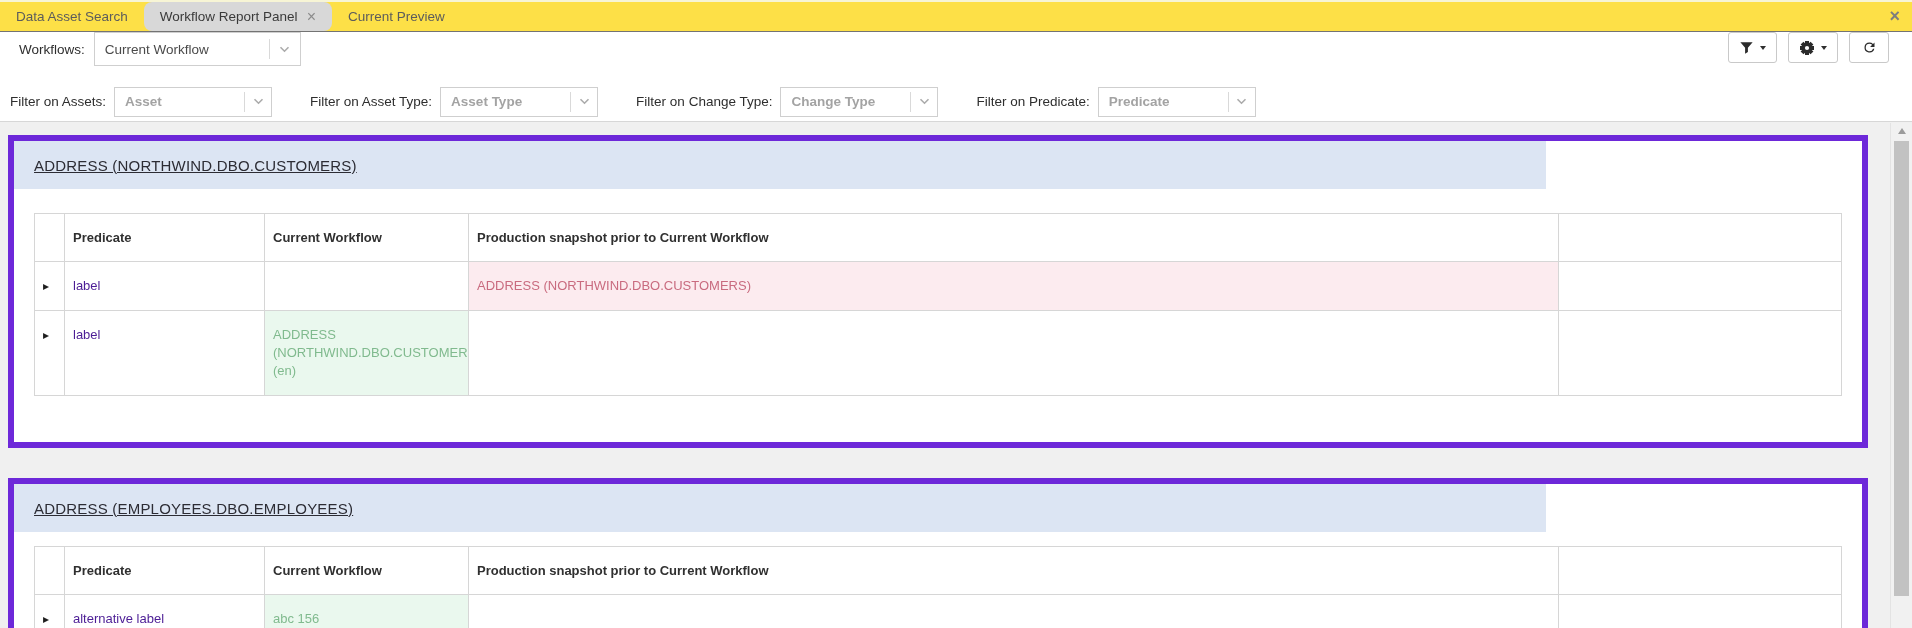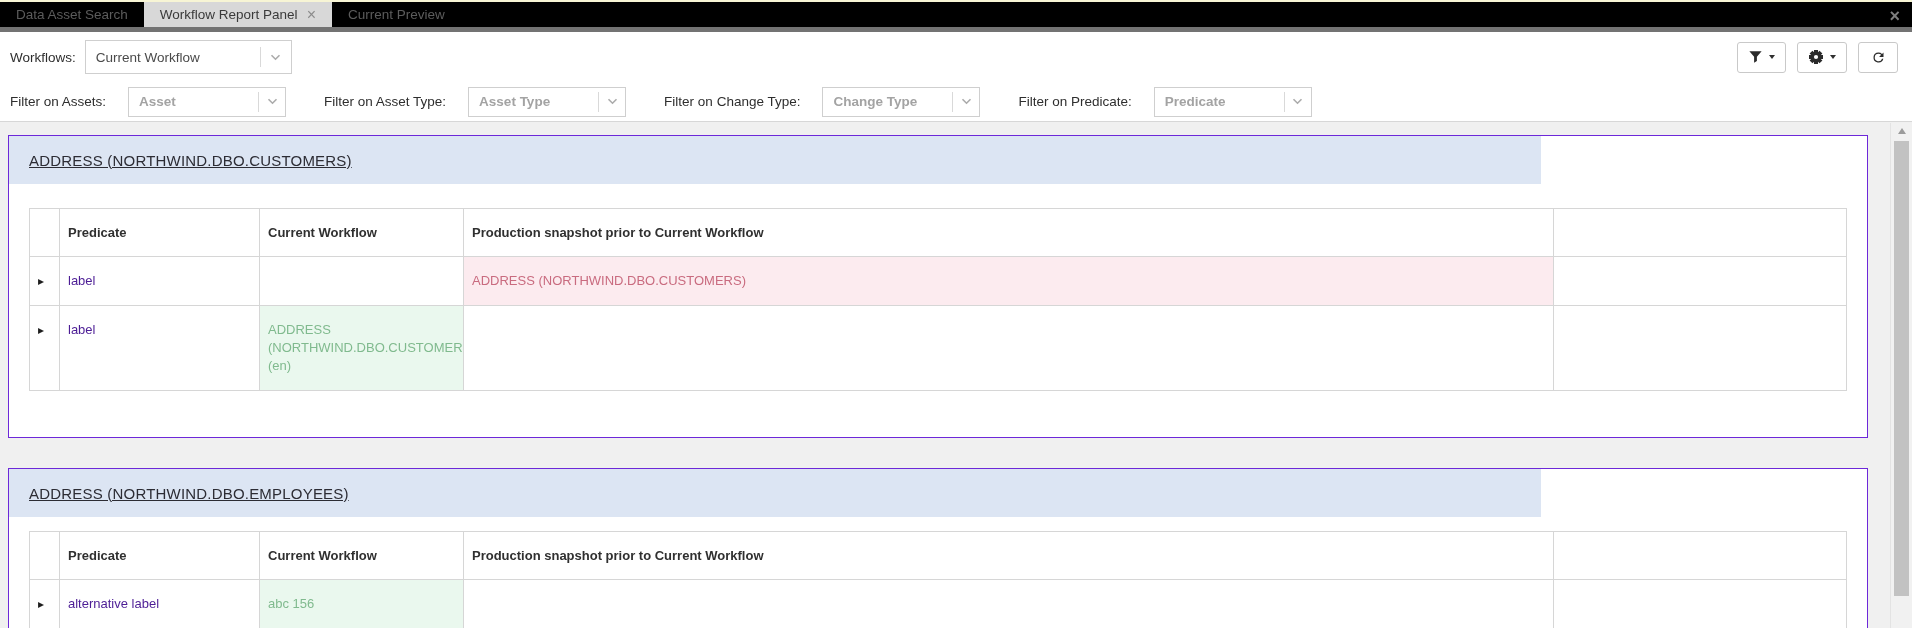--- a/index.html
+++ b/index.html
@@ -8,39 +8,39 @@
     font-family:"Liberation Sans","DejaVu Sans",sans-serif;
     background:#f0f0f0; color:#3c3c3c; font-size:13px;
   }
   .page { position:relative; width:1912px; height:628px; background:#f0f0f0; }
 
   
   .top-accent { height:2px; background:#f7f5d5; }
 
   
   .tab-bar {
-    height:30px; background:#000000; border-bottom:5px solid #737373;
+    height:30px; background:#fde047; border-bottom:1px solid #737373;
     display:flex; align-items:stretch; position:relative;
   }
   .tabs { display:flex; align-items:stretch; }
   .tab {
     display:flex; align-items:center; gap:9px; padding:0 16px;
     color:#5c5c5c; font-size:13.5px; cursor:pointer; white-space:nowrap;
   }
-  .tab.active { background:#d8d8d8; color:#3a3a3a; }
+  .tab.active { background:#d8d8d8; color:#3a3a3a;border-radius:8px; }
   .tab-close { color:#8b8b8b; font-size:16px; line-height:14px; }
   .bar-close {
     position:absolute; right:12px; top:4px; color:#7e7e7e;
     font-size:18px; font-weight:bold; cursor:pointer;
   }
 
   
   .toolbar {
-    height:50px; background:#fff; display:flex; align-items:center;
-    justify-content:space-between; padding:0 10px;
+    height:50px; background:#fff; display:flex; align-items:flex-start;
+    justify-content:space-between; padding:0 19px;
   }
   .wf-group { display:flex; align-items:center; gap:9px; }
   .field-label { color:#2e2e2e; font-size:13.5px; }
 
   .combobox {
     height:34px; background:#fff; border:1px solid #cfcfcf;
     display:flex; align-items:center; cursor:pointer;
   }
   .combo-text { flex:1; padding:0 10px; color:#4a4a4a; font-size:13.5px; white-space:nowrap; overflow:hidden; }
   .combo-text.placeholder { color:#a3a3a3; }
@@ -56,30 +56,30 @@
   .caret {
     width:0; height:0; border-left:3.5px solid transparent;
     border-right:3.5px solid transparent; border-top:4.5px solid #2f2f2f;
   }
 
   
   .filter-bar {
     height:40px; background:#fff; border-bottom:1px solid #d7d7d7;
     display:flex; align-items:center; gap:38px; padding:0 10px;
   }
-  .filter-group { display:flex; align-items:center; gap:22px; }
+  .filter-group { display:flex; align-items:center; gap:8px; }
   .filter-group .combobox { width:158px; height:30px;font-weight:bold; }
   .filter-group .combo-chevron { width:26px; }
 
   
   .content {
     position:absolute; left:0; right:22px; top:123px; bottom:0;
     background:#f0f0f0; padding-top:12px; overflow:hidden;
   }
-  .section { background:#fff; border:1px solid #6d28d9; margin:0 22px 30px 8px; }
+  .section { background:#fff; border:6px solid #6d28d9; margin:0 22px 30px 8px; }
   .section-header {
     width:1532px; height:48px; background:var(--section-header-bg,#dce5f3);
     display:flex; align-items:center; padding:0 20px;
   }
   .section-title {
     color:#2c2c34; font-size:15px; letter-spacing:.2px;
     text-decoration:underline; cursor:pointer;
   }
   .section-body { padding:24px 20px 46px 20px; }
   .section-body.tight { padding:14px 20px 0 20px; }
@@ -274,21 +274,21 @@
                 <td class="cell-added">ADDRESS (NORTHWIND.DBO.CUSTOMERS) (en)</td>
                 <td class="cell-plain"></td>
                 <td></td>
               </tr>
             </tbody>
           </table>
         </div>
       </div>
       <div class="section">
         <div class="section-header">
-          <span class="section-title">ADDRESS (NORTHWIND.DBO.EMPLOYEES)</span>
+          <span class="section-title">ADDRESS (EMPLOYEES.DBO.EMPLOYEES)</span>
         </div>
         <div class="section-body tight">
           <table class="report">
             <colgroup>
               <col style="width: 30px;">
               <col style="width: 200px;">
               <col style="width: 204px;">
               <col style="width: 1090px;">
               <col>
             </colgroup>

